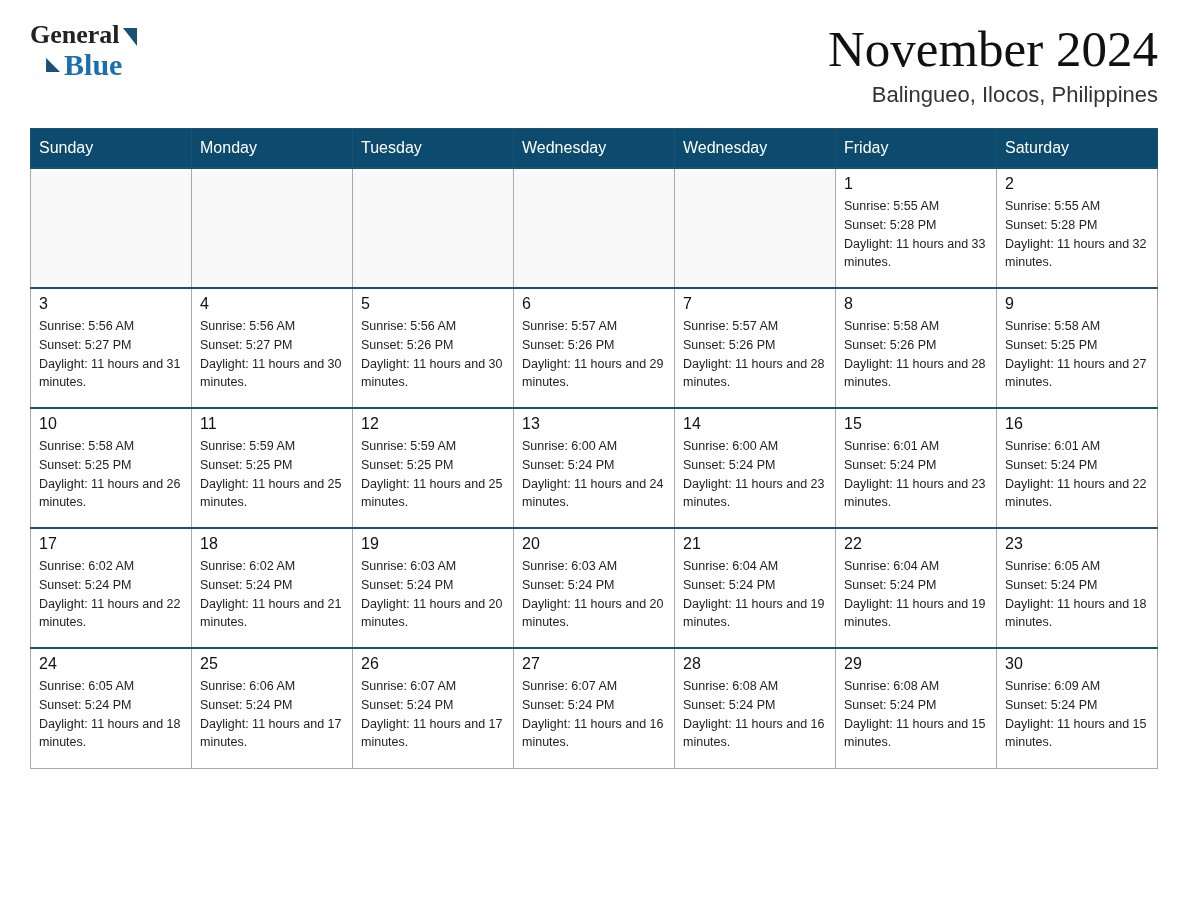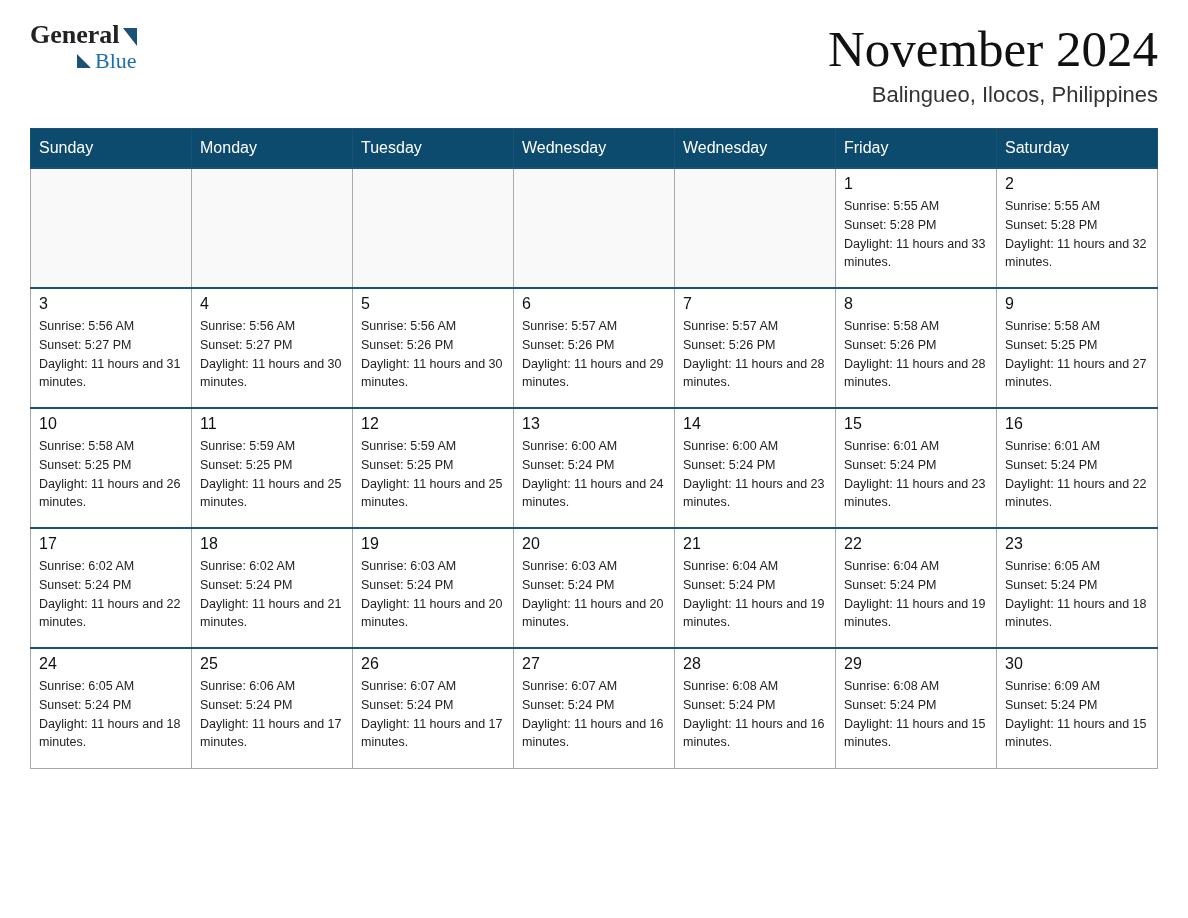--- a/index.html
+++ b/index.html
@@ -12,40 +12,40 @@
     }
     .header {
       display: flex;
       justify-content: space-between;
       align-items: flex-start;
       margin-bottom: 20px;
     }
     .logo {
       display: flex;
       flex-direction: column;
-      align-items: flex-end;
+      align-items: center;
     }
     .logo-general {
       font-size: 26px;
       font-weight: bold;
       color: #222;
       font-family: Georgia, serif;
     }
     .logo-arrow {
       width: 0;
       height: 0;
       border-left: 14px solid transparent;
       border-right: 0px solid transparent;
       border-top: 18px solid #1a5276;
       margin-left: 3px;
       margin-top: 4px;
     }
     .logo-blue {
-      font-size: 22px;
-      font-weight: normal;
+      font-size: 30px;
+      font-weight: bold;
       color: #1a6faf;
       font-family: Georgia, serif;
       margin-left: 2px;
     }
     .logo-text-row {
       display: flex;
       align-items: center;
     }
     .header-right {
       text-align: right;

